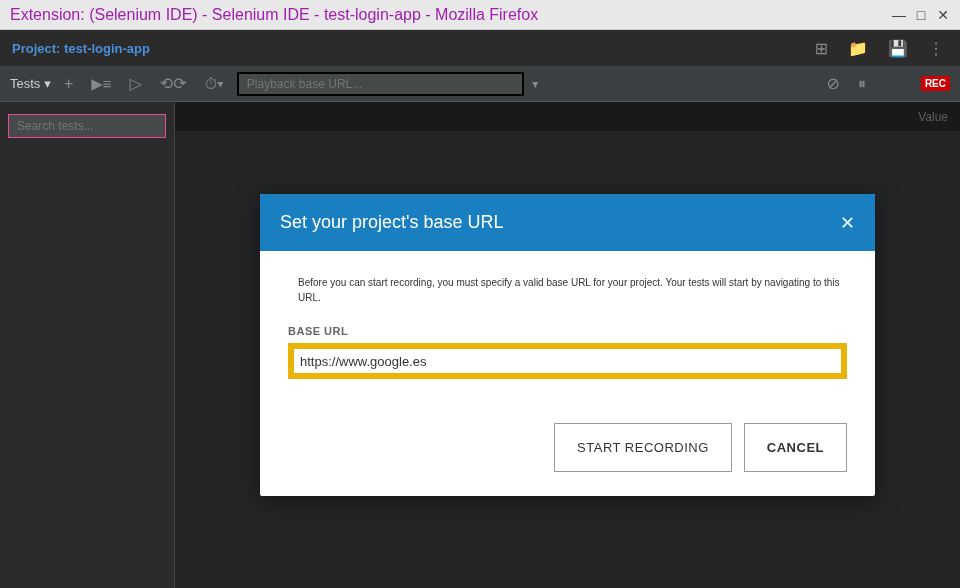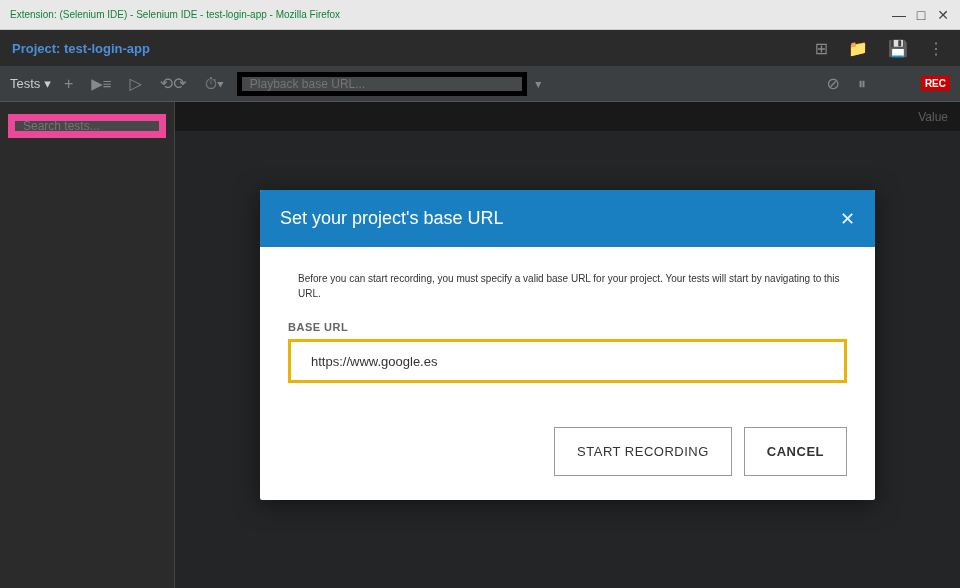--- a/index.html
+++ b/index.html
@@ -17,22 +17,22 @@
     .title-bar {
       background: #e8e8e8;
       height: 30px;
       display: flex;
       align-items: center;
       padding: 0 10px;
       justify-content: space-between;
       border-bottom: 1px solid #ccc;
     }
     .title-bar-text {
-      font-size: 10px;
-      color: #15803d;
+      font-size: 16px;
+      color: #a21caf;
     }
     .title-bar-controls {
       display: flex;
       gap: 8px;
     }
     .title-bar-btn {
       width: 14px;
       height: 14px;
       font-size: 14px;
       color: #444;
@@ -88,21 +88,21 @@
     }
     .icon-btn {
       color: #888;
       font-size: 16px;
       cursor: pointer;
       padding: 2px 5px;
     }
     .playback-url-input {
       flex: 1;
       background: #45494a;
-      border: 5px solid #000000;
+      border: 2px solid #000000;
       color: #ccc;
       padding: 3px 8px;
       font-size: 12px;
       height: 24px;
     }
     .url-dropdown {
       color: #888;
       font-size: 12px;
       cursor: pointer;
     }
@@ -117,21 +117,21 @@
     
     .sidebar {
       width: 175px;
       background: #2b2b2b;
       border-right: 1px solid #444;
       padding: 8px 0;
     }
     .search-box {
       margin: 4px 8px 8px;
       background: #45494a;
-      border: 7px solid #ec4899;
+      border: 1px solid #ec4899;
       color: #eab308;
       padding: 3px 8px;
       font-size: 12px;
       width: calc(100% - 16px);
       height: 24px;
     }
     .sidebar-item {
       padding: 5px 12px;
       color: #ccc;
       font-size: 13px;
@@ -210,26 +210,26 @@
     .field-label {
       font-size: 11px;
       font-weight: bold;
       color: #666;
       letter-spacing: 0.5px;
       margin-bottom: 6px;
       text-transform: uppercase;
     }
     .url-field {
       width: 100%;
-      border: 3px solid #eab308;
-      padding: 8px 20px;
+      border: 6px solid #eab308;
+      padding: 8px 6px;
       font-size: 13px;
       color: #333;
       outline: none;
-      height: 44px;
+      height: 36px;
     }
 
     .modal-actions {
       padding: 16px 28px 24px;
       display: flex;
       justify-content: flex-end;
       gap: 12px;
     }
     .btn-start {
       background: #fff;

